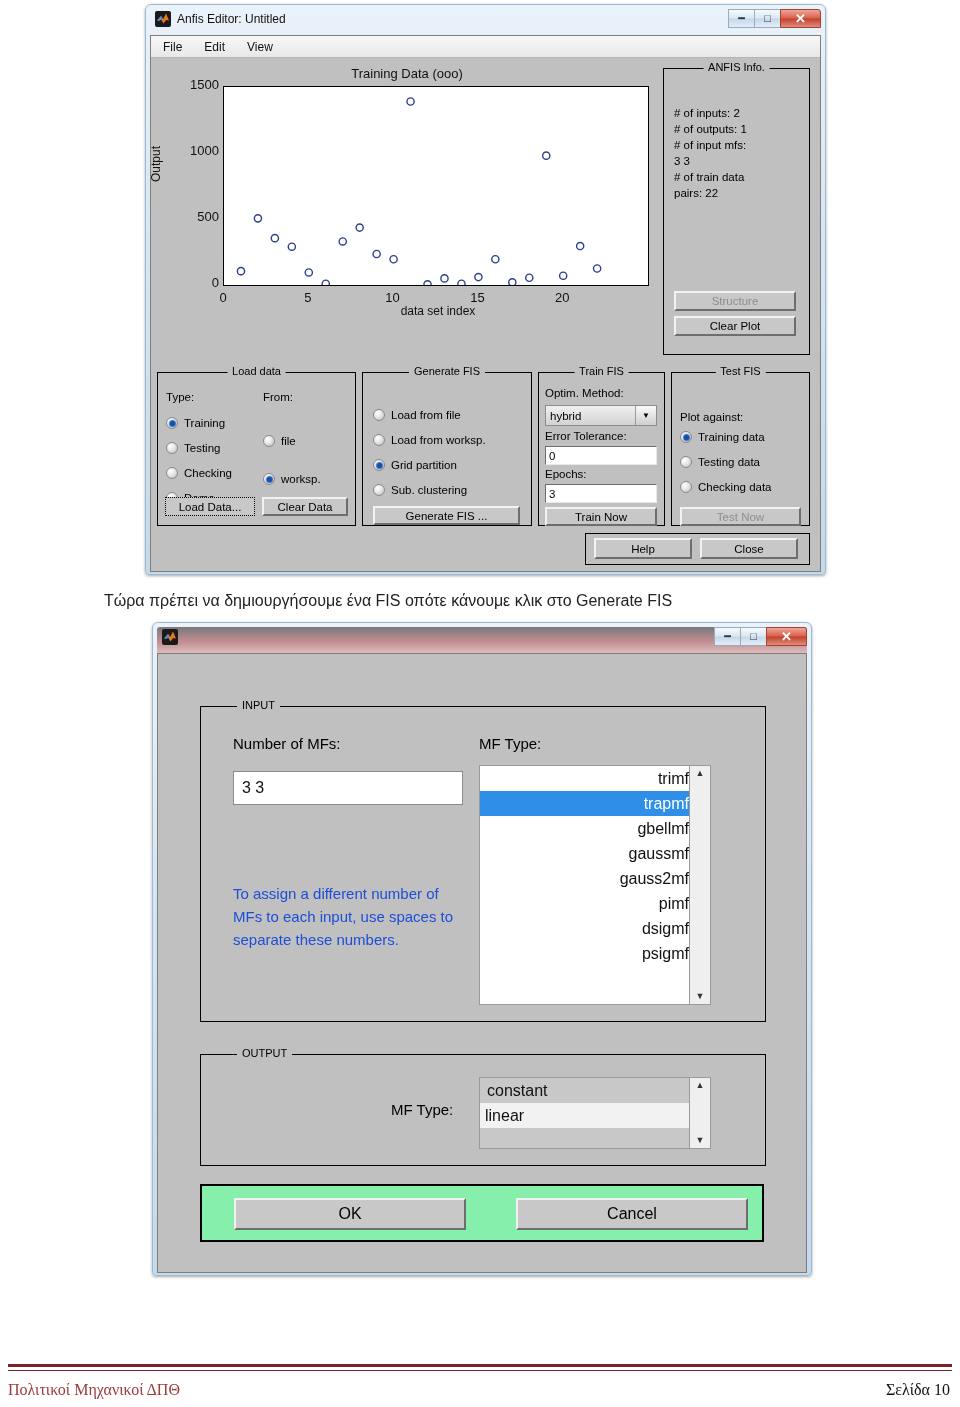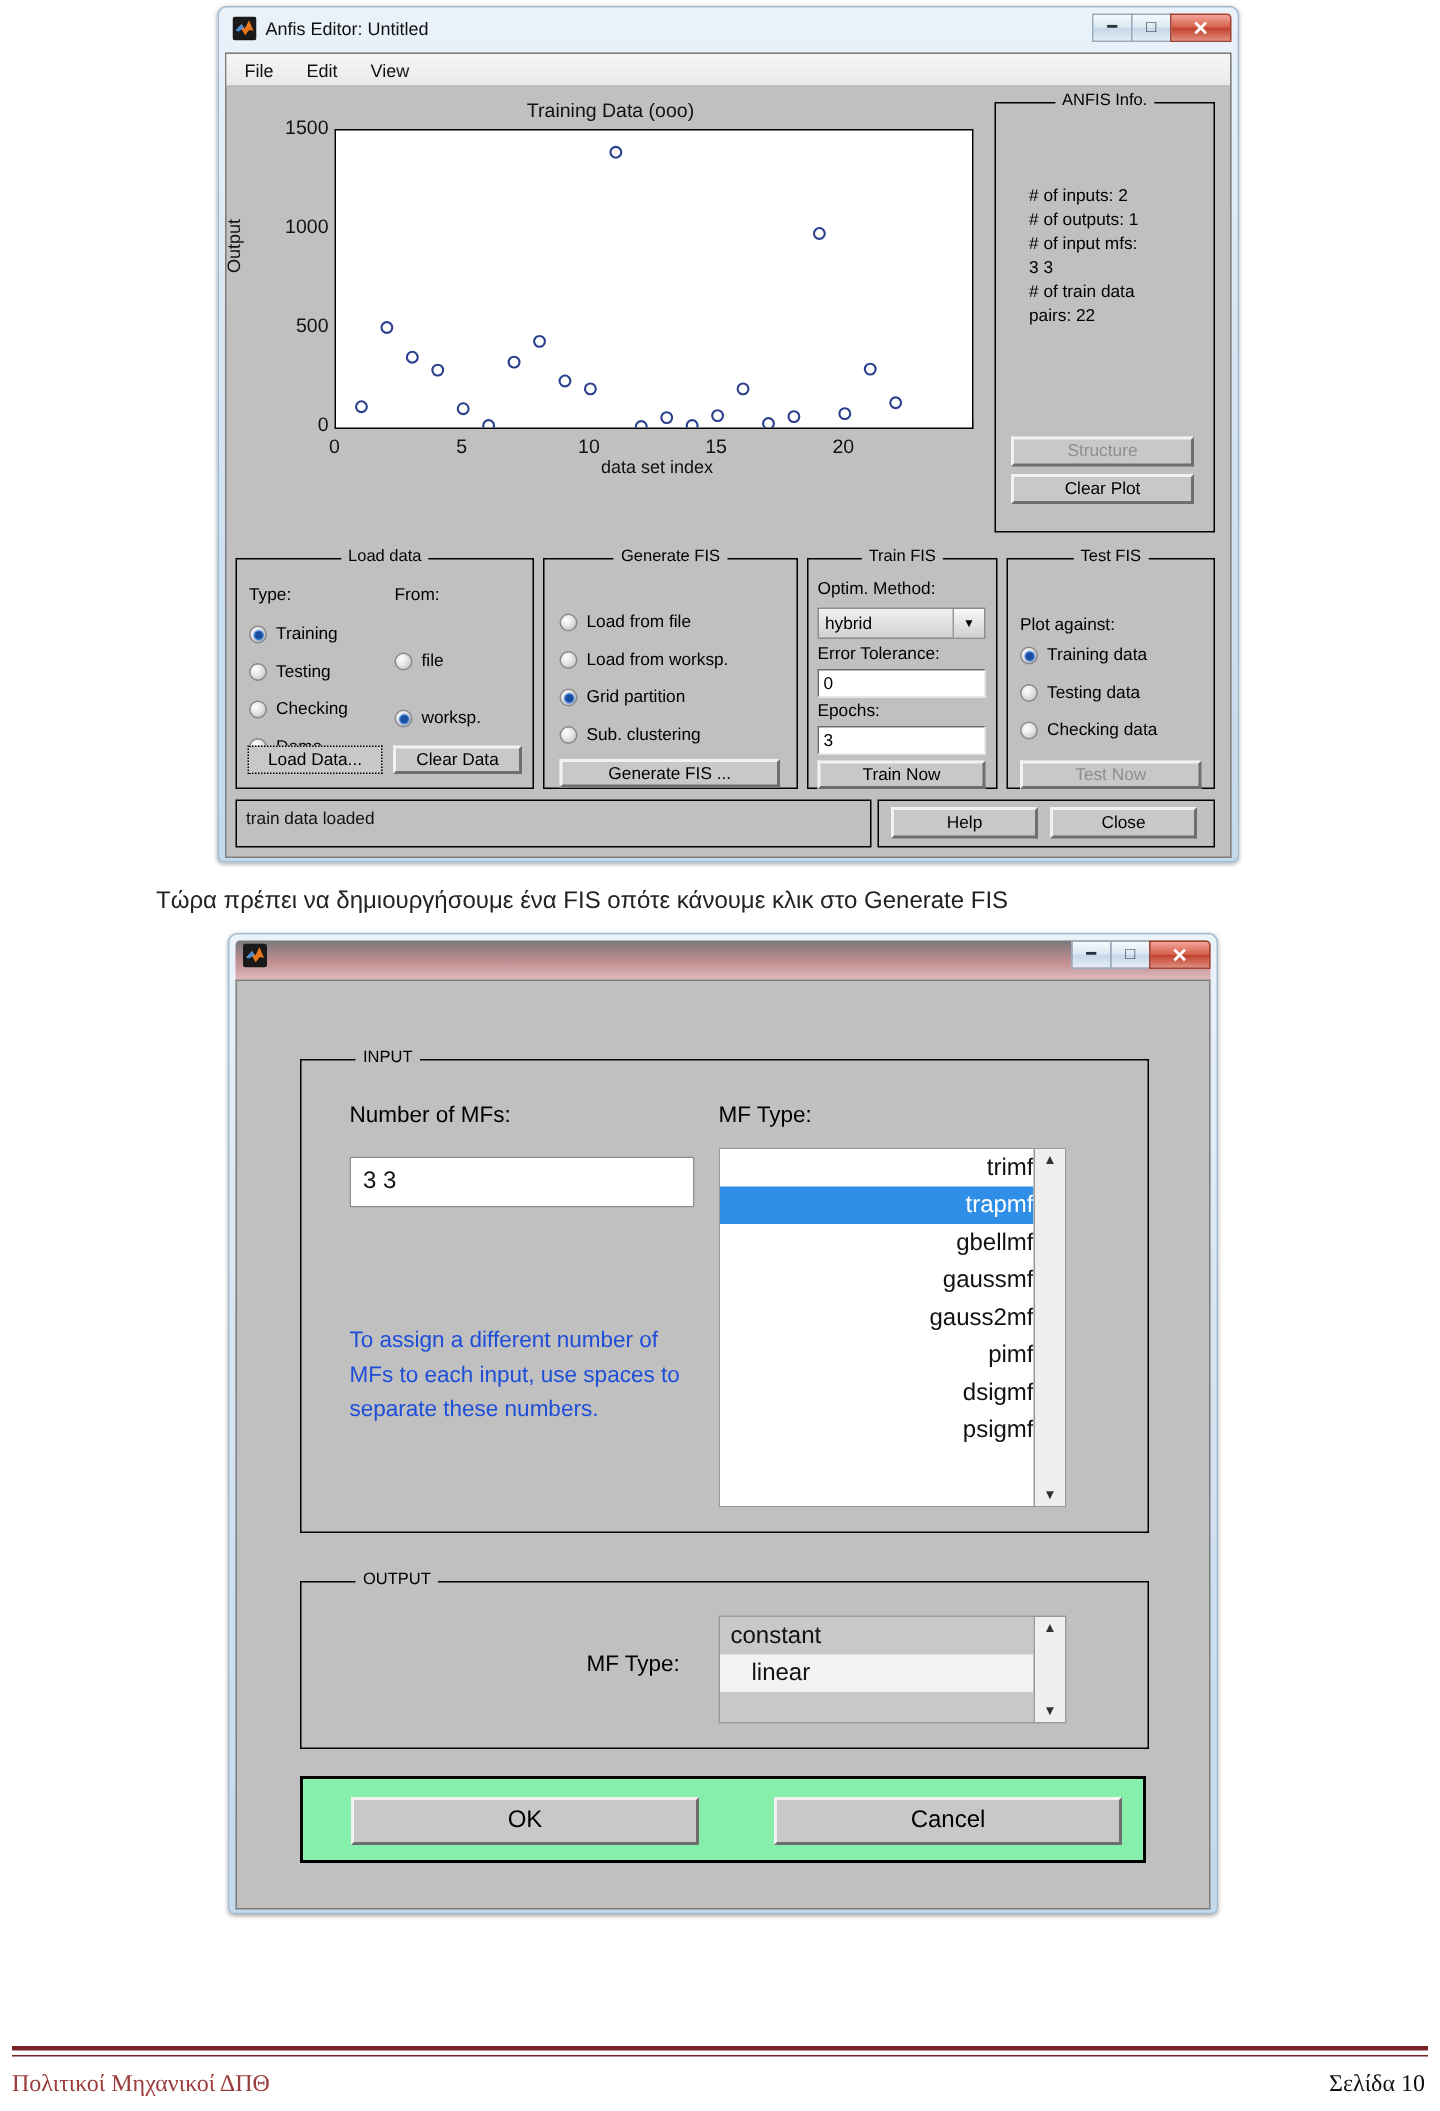--- a/index.html
+++ b/index.html
@@ -185,21 +185,21 @@
             <circle cx="322.24" cy="68.64" r="3.6" fill="none" stroke="#2b3f8f" stroke-width="1.4"></circle>
             <circle cx="339.20" cy="188.76" r="3.6" fill="none" stroke="#2b3f8f" stroke-width="1.4"></circle>
             <circle cx="356.16" cy="159.06" r="3.6" fill="none" stroke="#2b3f8f" stroke-width="1.4"></circle>
             <circle cx="373.12" cy="181.50" r="3.6" fill="none" stroke="#2b3f8f" stroke-width="1.4"></circle>
           </svg>
         </div>
     </div>
 
     <div class="panel" style="left:512px;top:32px;width:145px;height:285px;">
       <div class="panel-title">ANFIS Info.</div>
-      <div style="position:absolute;left:22px;top:36px;line-height:16px;margin-top:18px;">
+      <div style="position:absolute;left:10px;top:36px;line-height:16px;">
         <div style="font-size:11.5px;"># of inputs: 2</div>
         <div style="font-size:11.5px;"># of outputs: 1</div>
         <div style="font-size:11.5px;"># of input mfs:</div>
         <div style="font-size:11.5px;">3  3</div>
         <div style="font-size:11.5px;"># of train data</div>
         <div style="font-size:11.5px;">pairs: 22</div>
       </div>
       <div class="btn disabled" style="position:absolute;left:10px;top:222px;width:122px;height:20px;">Structure</div>
       <div class="btn" style="position:absolute;left:10px;top:247px;width:122px;height:20px;">Clear Plot</div>
     </div>
@@ -296,23 +296,20 @@
         <span>Testing data</span>
       </div>
       <div class="rowr" style="position:absolute;left:8px;top:108px;">
         <span class="radio"></span>
         <span>Checking data</span>
       </div>
 
       <div class="btn disabled" style="position:absolute;left:8px;top:134px;width:121px;height:19px;">Test Now</div>
     </div>
 
-    <div style="position:absolute;left:6px;top:497px;width:422px;height:30px;border:1px solid #000;background:#c0c0c0;">
-      <div style="position:absolute;left:6px;top:6px;font-size:11.5px;color:#111;">train data loaded</div>
-    </div>
     <div style="position:absolute;left:434px;top:497px;width:223px;height:30px;border:1px solid #000;background:#c0c0c0;">
       <div class="btn" style="position:absolute;left:8px;top:4px;width:98px;height:21px;">Help</div>
       <div class="btn" style="position:absolute;left:114px;top:4px;width:98px;height:21px;">Close</div>
     </div>
 
   </div>
 </div>
 
 <div class="caption" style="left:104px;top:592px;">Τώρα πρέπει να δημιουργήσουμε ένα FIS οπότε κάνουμε κλικ στο Generate FIS</div>
 
@@ -376,21 +373,21 @@
 
     <div class="panel" style="left:42px;top:400px;width:564px;height:110px;">
       <div class="panel-title" style="left:36px;transform:none;">OUTPUT</div>
 
       <div class="lbl" style="left:190px;top:46px;font-size:15px;">MF Type:</div>
 
       <div style="position:absolute;left:278px;top:22px;width:232px;height:72px;
                   background:#c8c8c8;border:1px solid #9a9a9a;box-sizing:border-box;overflow:hidden;">
         <div id="out-list" style="position:absolute;left:0;top:0;right:21px;">
             <div style="font-size: 16px; line-height: 25px; height: 25px; padding-left: 7px; color: rgb(17, 17, 17); background: transparent;">constant</div>
-            <div style="font-size: 16px; line-height: 25px; height: 25px; padding-left: 21px; color: rgb(17, 17, 17); background: rgb(242, 242, 242);">linear</div>
+            <div style="font-size: 16px; line-height: 25px; height: 25px; padding-left: 5px; color: rgb(17, 17, 17); background: rgb(242, 242, 242);">linear</div>
           </div>
         <div class="scrollbar">
           <span class="arrow">▲</span>
           <span class="arrow">▼</span>
         </div>
       </div>
     </div>
 
     <div style="position:absolute;left:42px;top:530px;width:564px;height:58px;border:2px solid #000;background:#86efac;box-sizing:border-box;">
       <div class="btn" style="position:absolute;left:32px;top:12px;width:232px;height:32px;font-size:16px;">OK</div>

